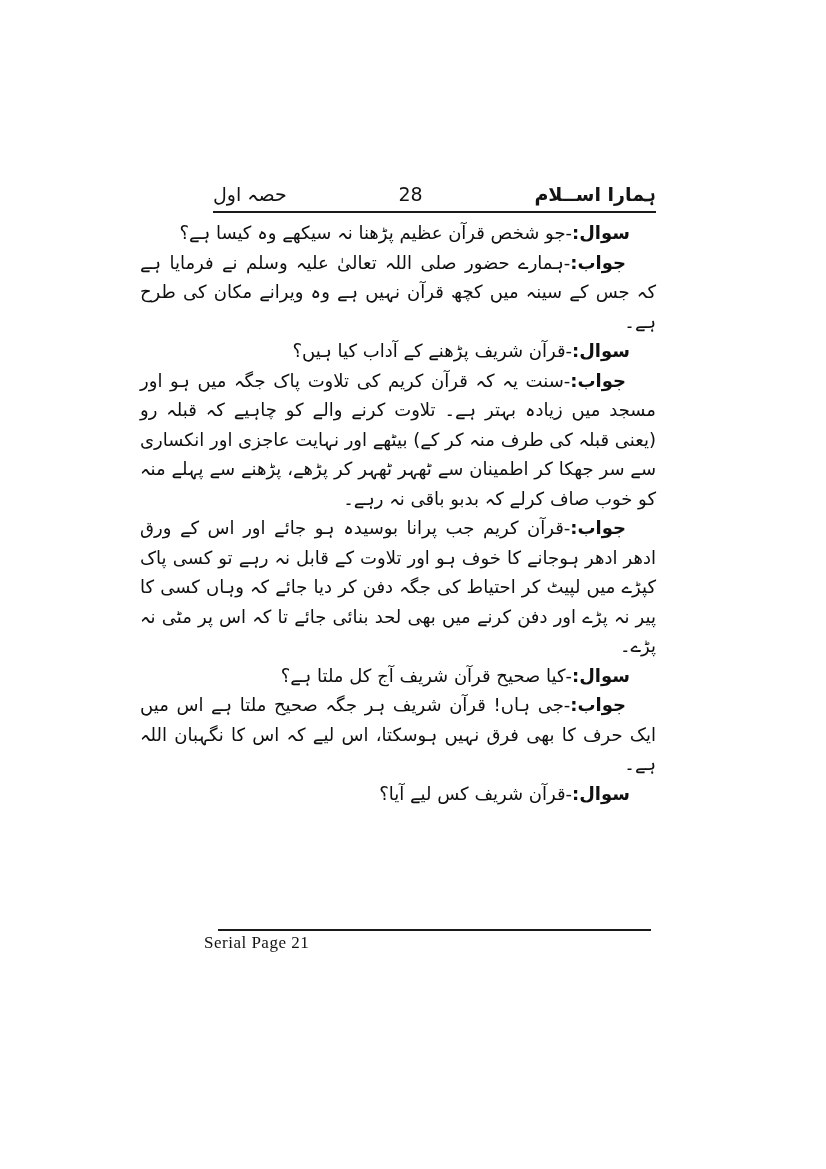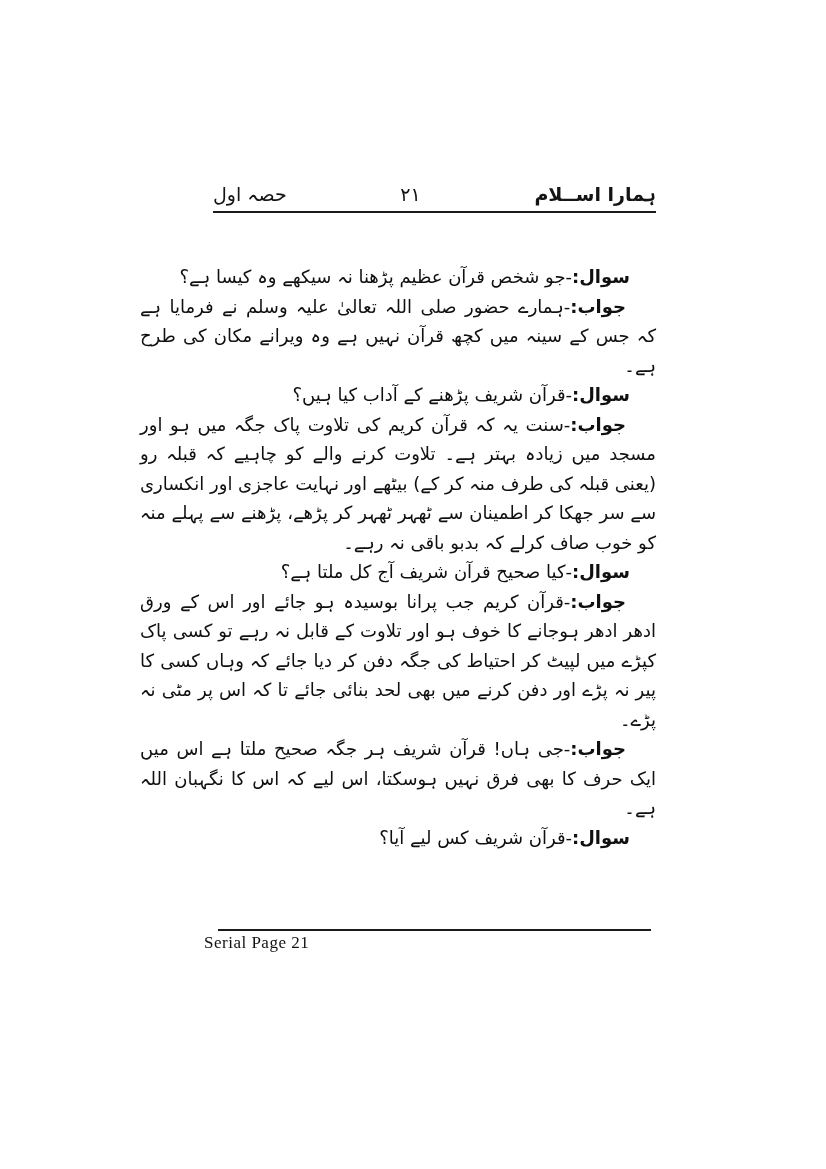--- a/index.html
+++ b/index.html
@@ -40,21 +40,20 @@
   
   .body-text {
     position: absolute;
     left: 140px; top: 218px;
     width: 516px;
     direction: rtl;
     font-size: 18px;
     line-height: 29.5px;
     text-align: justify;
     color: #101010;
-    margin-top: 44px;
   }
   .para { text-indent: 30px; } 
   .para.question { text-align: right; text-indent: 26px; }
   .para .qa-label { font-weight: bold; }
 
   
   .footer-rule {
     position: absolute;
     left: 218px; top: 929px;
     width: 433px; height: 2px;
@@ -69,33 +68,33 @@
     color: #121212;
   }
 </style>
 </head>
 <body>
 
 <div class="page">
 
   <div class="header-row">
     <span class="h-title">ہمارا اســلام</span>
-    <span class="h-num">۲۱</span>
+    <span class="h-num">28</span>
     <span class="h-part">حصہ اول</span>
   </div>
 
   <div class="header-rule"></div>
 
   <div class="body-text" id="body-text">
       <div class="para question"><span class="qa-label">سوال:</span>-جو شخص قرآن عظیم پڑھنا نہ سیکھے وہ کیسا ہے؟</div>
       <div class="para answer"><span class="qa-label">جواب:</span>-ہمارے حضور صلی اللہ تعالیٰ علیہ وسلم نے فرمایا ہے کہ جس کے سینہ میں کچھ قرآن نہیں ہے وہ ویرانے مکان کی طرح ہے۔</div>
       <div class="para question"><span class="qa-label">سوال:</span>-قرآن شریف پڑھنے کے آداب کیا ہیں؟</div>
       <div class="para answer"><span class="qa-label">جواب:</span>-سنت یہ کہ قرآن کریم کی تلاوت پاک جگہ میں ہو اور مسجد میں زیادہ بہتر ہے۔ تلاوت کرنے والے کو چاہیے کہ قبلہ رو (یعنی قبلہ کی طرف منہ کر کے) بیٹھے اور نہایت عاجزی اور انکساری سے سر جھکا کر اطمینان سے ٹھہر ٹھہر کر پڑھے، پڑھنے سے پہلے منہ کو خوب صاف کرلے کہ بدبو باقی نہ رہے۔</div>
+      <div class="para answer"><span class="qa-label">جواب:</span>-قرآن کریم جب پرانا بوسیدہ ہو جائے اور اس کے ورق ادھر ادھر ہوجانے کا خوف ہو اور تلاوت کے قابل نہ رہے تو کسی پاک کپڑے میں لپیٹ کر احتیاط کی جگہ دفن کر دیا جائے کہ وہاں کسی کا پیر نہ پڑے اور دفن کرنے میں بھی لحد بنائی جائے تا کہ اس پر مٹی نہ پڑے۔</div>
       <div class="para question"><span class="qa-label">سوال:</span>-کیا صحیح قرآن شریف آج کل ملتا ہے؟</div>
-      <div class="para answer"><span class="qa-label">جواب:</span>-قرآن کریم جب پرانا بوسیدہ ہو جائے اور اس کے ورق ادھر ادھر ہوجانے کا خوف ہو اور تلاوت کے قابل نہ رہے تو کسی پاک کپڑے میں لپیٹ کر احتیاط کی جگہ دفن کر دیا جائے کہ وہاں کسی کا پیر نہ پڑے اور دفن کرنے میں بھی لحد بنائی جائے تا کہ اس پر مٹی نہ پڑے۔</div>
       <div class="para answer"><span class="qa-label">جواب:</span>-جی ہاں! قرآن شریف ہر جگہ صحیح ملتا ہے اس میں ایک حرف کا بھی فرق نہیں ہوسکتا، اس لیے کہ اس کا نگہبان اللہ ہے۔</div>
       <div class="para question"><span class="qa-label">سوال:</span>-قرآن شریف کس لیے آیا؟</div>
     </div>
 
   <div class="footer-rule"></div>
 
   <div class="serial-label">Serial Page  21</div>
 
 </div>
 

